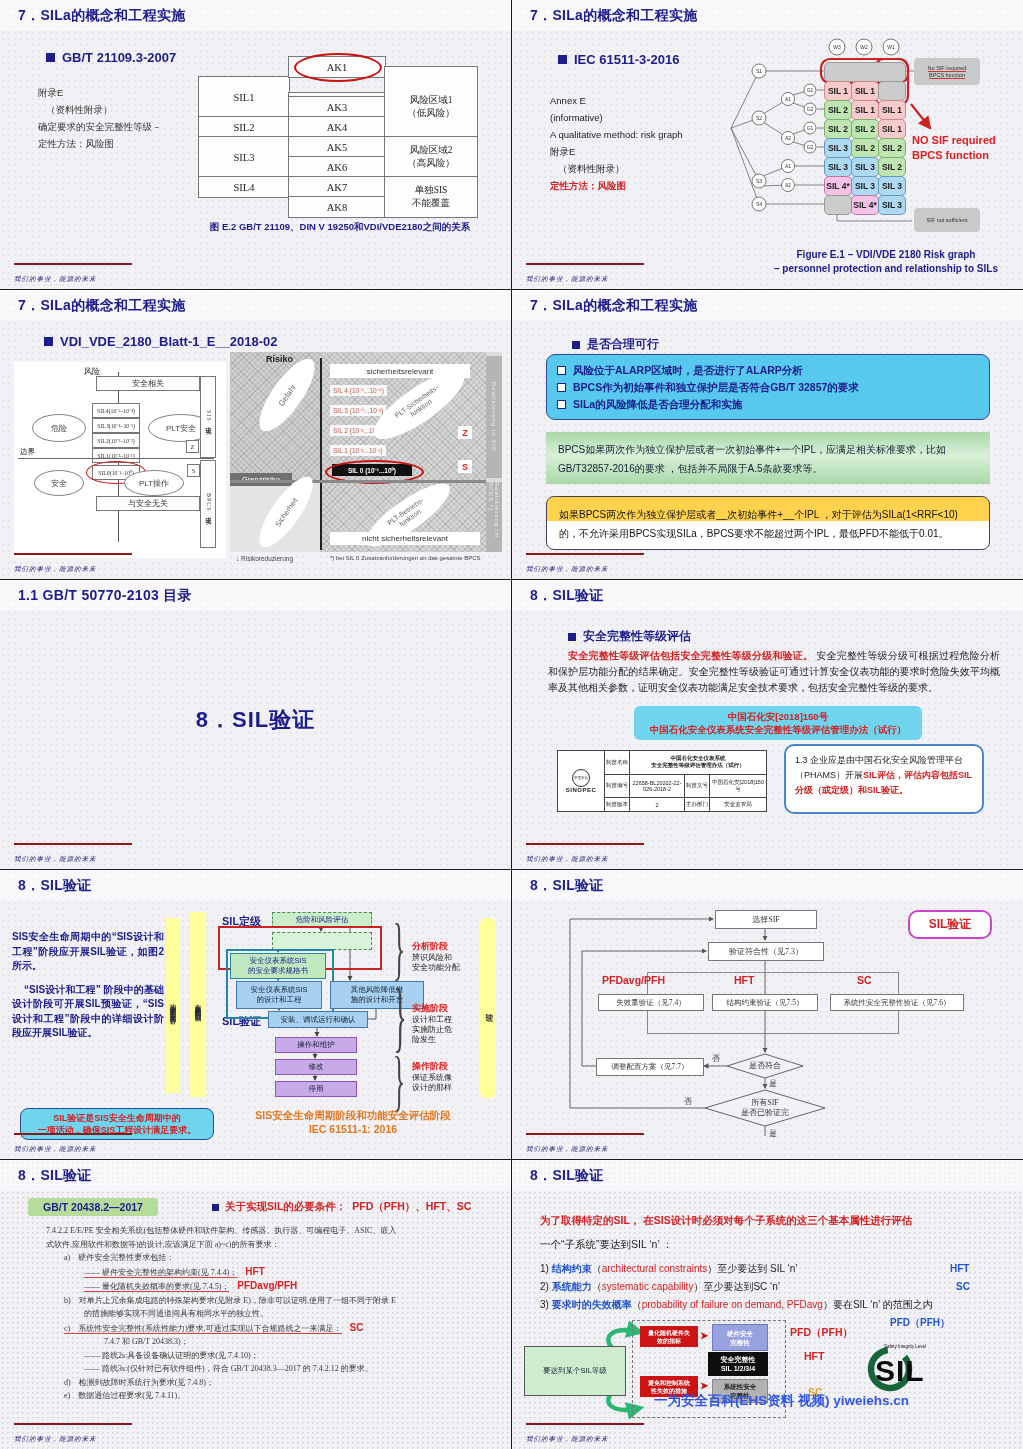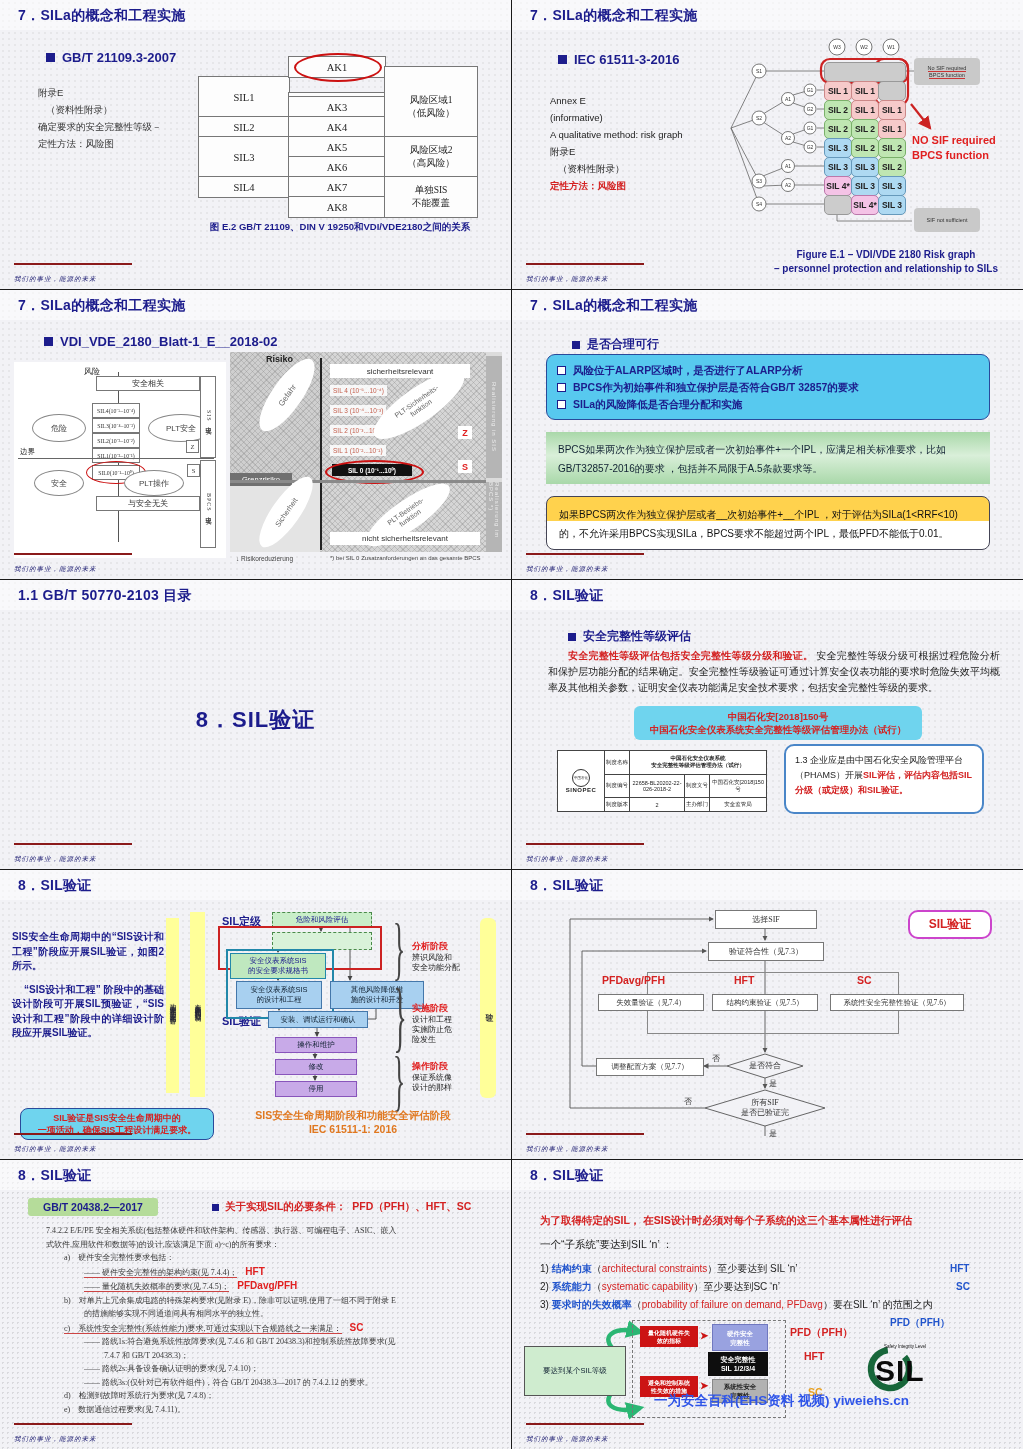--- a/index.html
+++ b/index.html
@@ -469,21 +469,20 @@
     </div>
     <div class="ab serif" style="left:46px;top:64px;width:456px;font-size:8px;color:#3a3a3a;line-height:13.5px;">
       <div>7.4.2.2  E/E/PE 安全相关系统(包括整体硬件和软件架构、传感器、执行器、可编程电子、ASIC、嵌入</div>
       <div>式软件,应用软件和数据等)的设计,应该满足下面 a)~c)的所有要求：</div>
       <div style="padding-left:18px;">a)　硬件安全完整性要求包括：</div>
       <div style="padding-left:38px;"><span style="border-bottom:1px solid #cc4444;">—— 硬件安全完整性的架构约束(见 7.4.4)；</span>　<span class="b" style="font-size:10px;color:#e02020;font-family:'Liberation Sans',sans-serif;">HFT</span></div>
       <div style="padding-left:38px;"><span style="border-bottom:1px solid #cc4444;">—— 量化随机失效概率的要求(见 7.4.5)；</span>　<span class="b" style="font-size:10px;color:#e02020;font-family:'Liberation Sans',sans-serif;">PFDavg/PFH</span></div>
       <div style="padding-left:18px;">b)　对单片上冗余集成电路的特殊架构要求(见附录 E)，除非可以证明,使用了一组不同于附录 E</div>
       <div style="padding-left:38px;">的措施能够实现不同通道间具有相同水平的独立性。</div>
       <div style="padding-left:18px;"><span style="border-bottom:1px solid #cc4444;">c)　系统性安全完整性(系统性能力)要求,可通过实现以下合规路线之一来满足：</span>　<span class="b" style="font-size:10px;color:#e02020;font-family:'Liberation Sans',sans-serif;">SC</span></div>
-      <div style="padding-left:38px;">—— 路线1s:符合避免系统性故障要求(见 7.4.6 和 GB/T 20438.3)和控制系统性故障要求(见</div>
       <div style="padding-left:58px;">7.4.7 和 GB/T 20438.3)；</div>
       <div style="padding-left:38px;">—— 路线2s:具备设备确认证明的要求(见 7.4.10)；</div>
       <div style="padding-left:38px;">—— 路线3s:(仅针对已有软件组件)，符合 GB/T 20438.3—2017 的 7.4.2.12 的要求。</div>
       <div style="padding-left:18px;">d)　检测到故障时系统行为要求(见 7.4.8)；</div>
       <div style="padding-left:18px;">e)　数据通信过程要求(见 7.4.11)。</div>
     </div>
     <div class="ab foot"><div class="rule"></div><span class="slog">我们的事业，能源的未来</span></div>
   </section>
 
   <section class="slide dotty">

